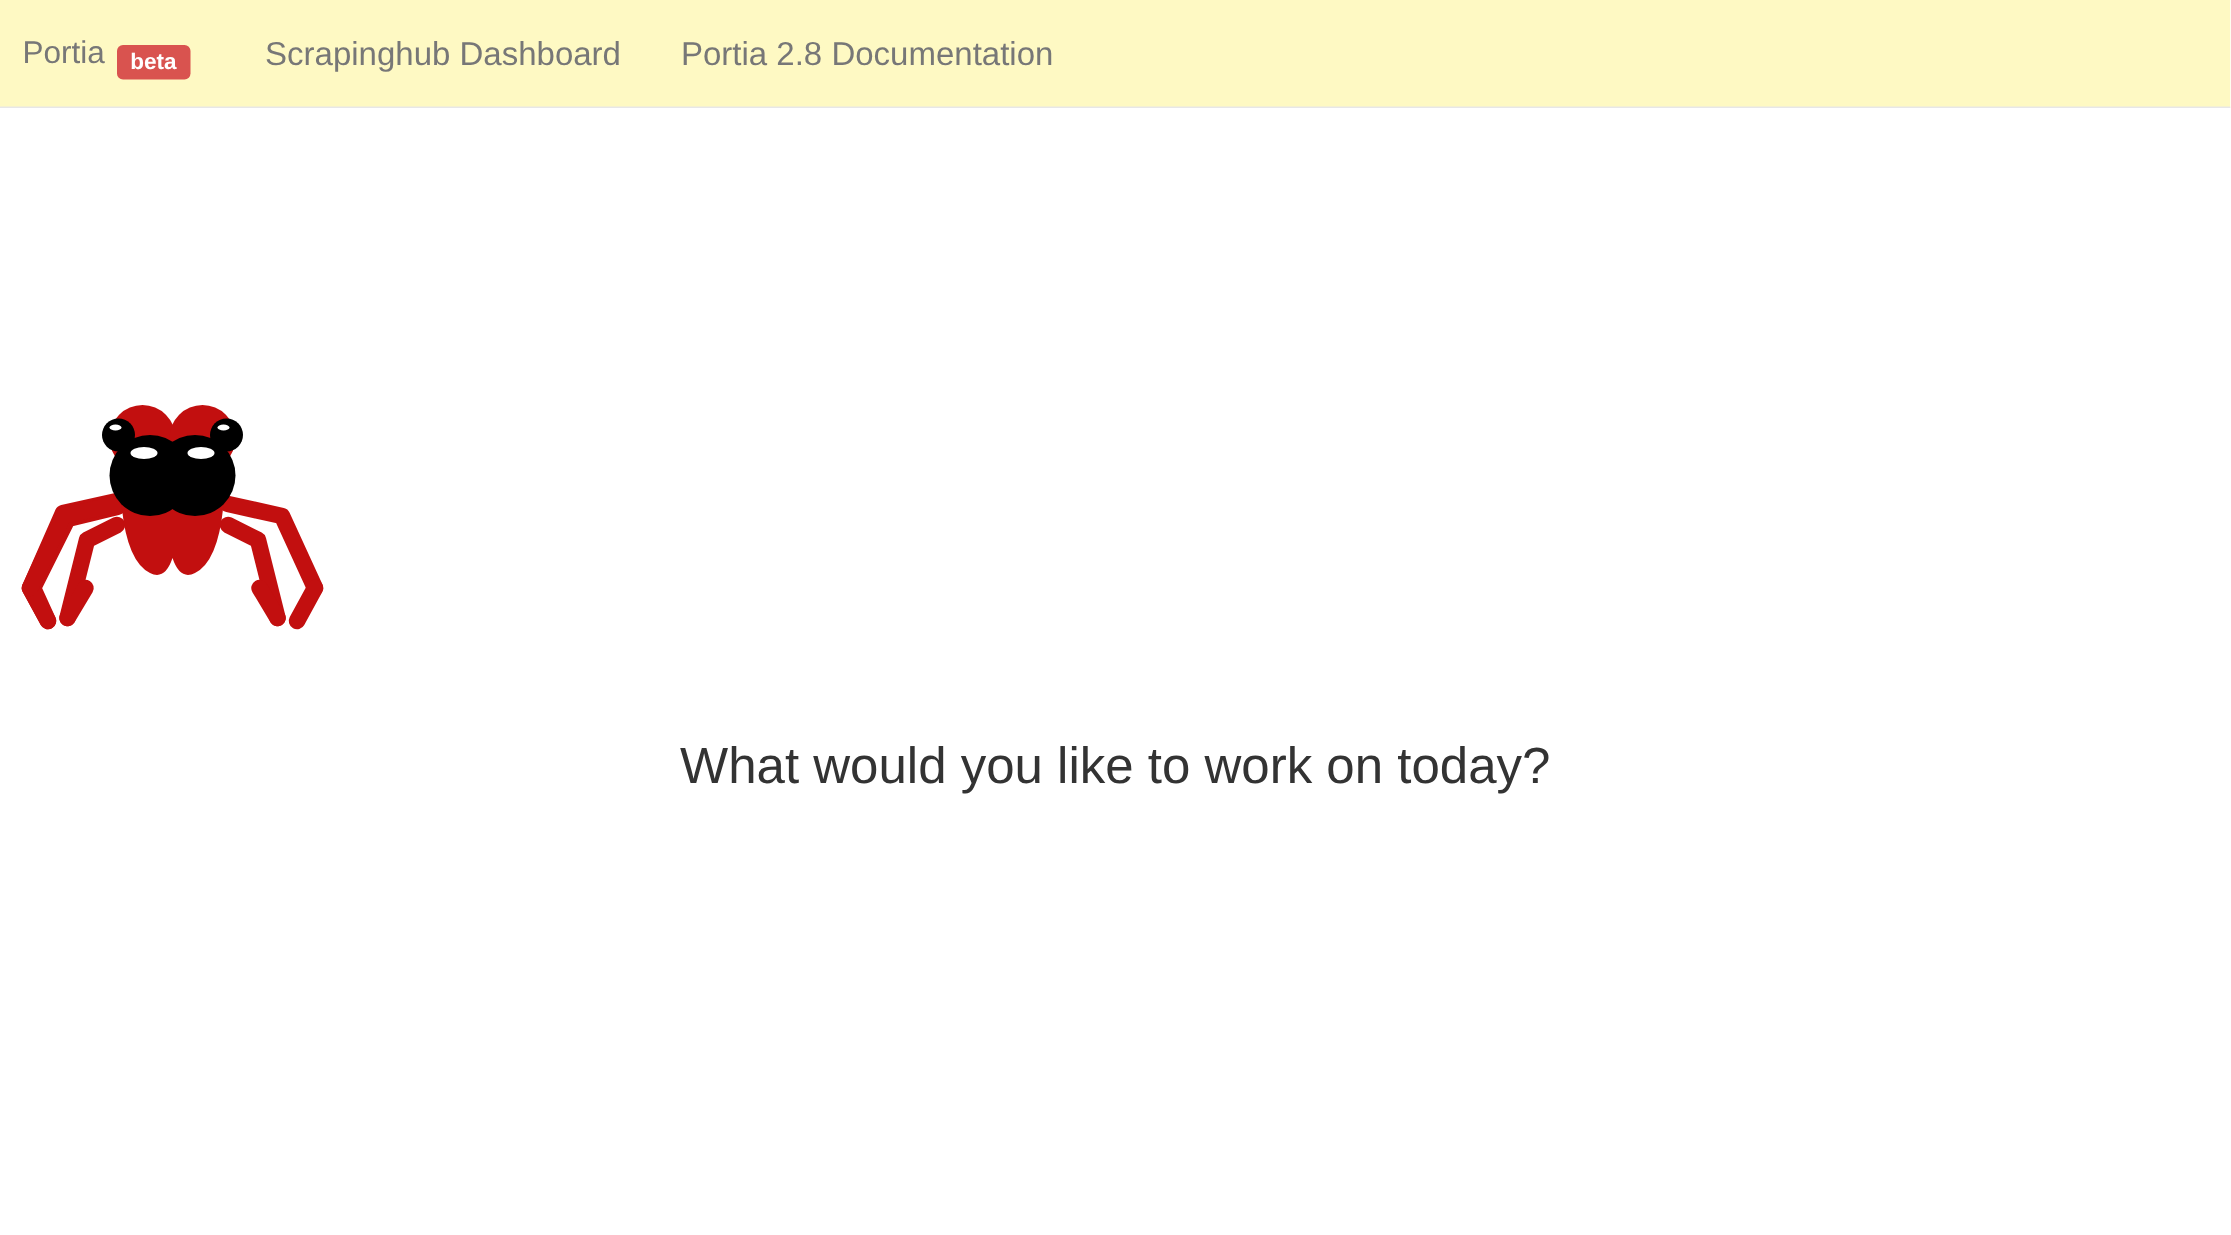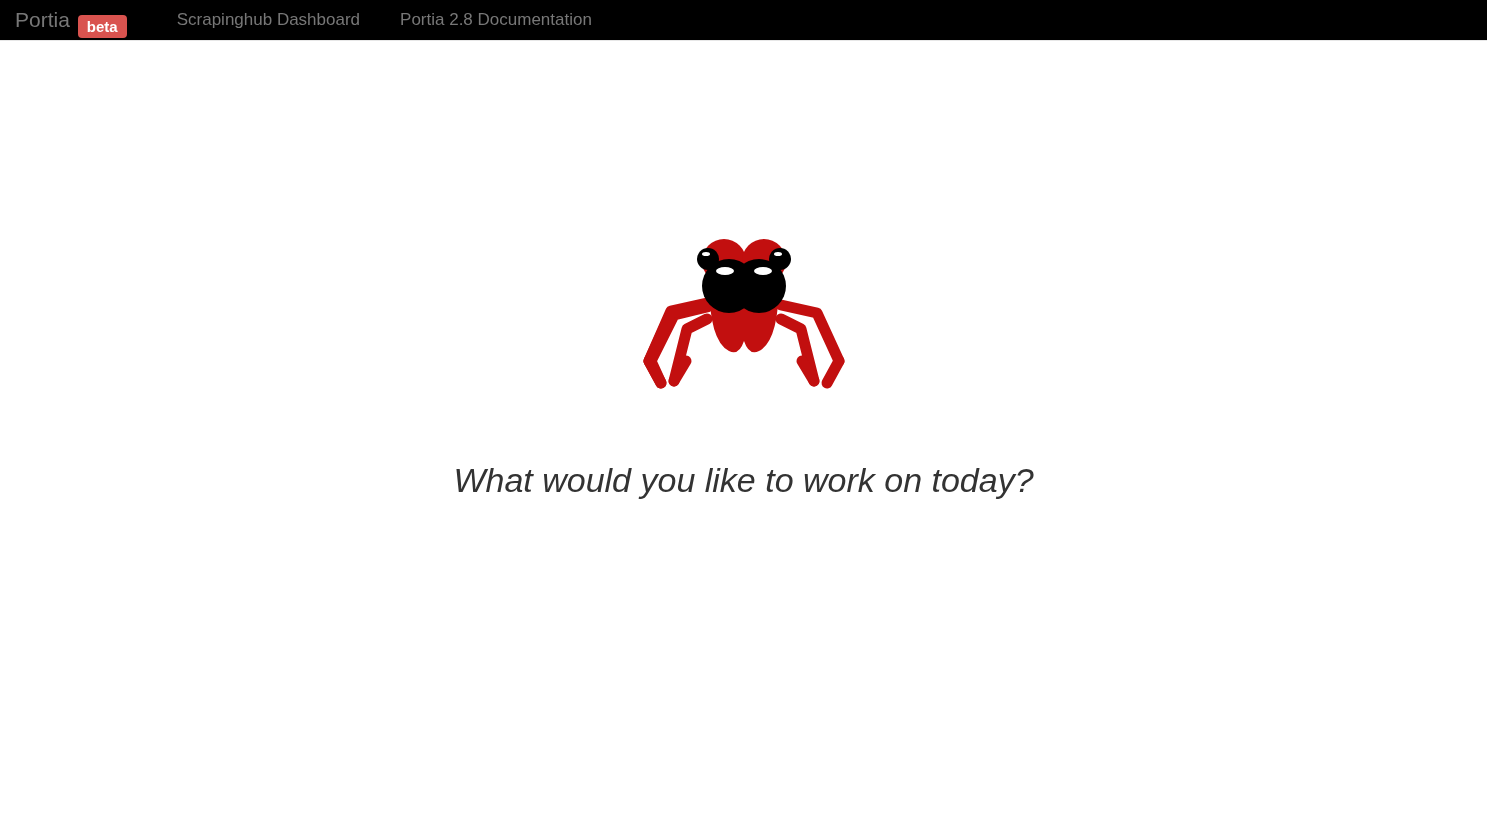--- a/index.html
+++ b/index.html
@@ -9,23 +9,23 @@
     }
     
     body {
       font-family: "Helvetica Neue", Helvetica, Arial, sans-serif;
       width: 1487px;
       height: 823px;
       background: #fff;
     }
     
     .navbar {
-      background: #000000;
+      background: #fef9c3;
       border-bottom: 1px solid #e7e7e7;
-      height: 41px;
+      height: 72px;
       display: flex;
       align-items: center;
       padding: 0 15px;
     }
     
     .brand {
       display: flex;
       align-items: center;
       gap: 8px;
       padding-right: 30px;
@@ -42,32 +42,30 @@
       color: #fff;
       font-size: 15px;
       font-weight: bold;
       padding: 3px 9px;
       border-radius: 4px;
       margin-top: 12px;
     }
     
     .nav-link {
       color: #777;
-      font-size: 17px;
+      font-size: 22px;
       padding: 0 20px;
       text-decoration: none;
       cursor: pointer;
     }
     
     .main {
       display: flex;
       flex-direction: column;
-      align-items: center;
       padding-top: 190px;
-      font-style: italic;
     }
     
     .spider-icon {
       width: 230px;
       height: 160px;
       margin-bottom: 70px;
     }
     
     .headline {
       color: #333;

